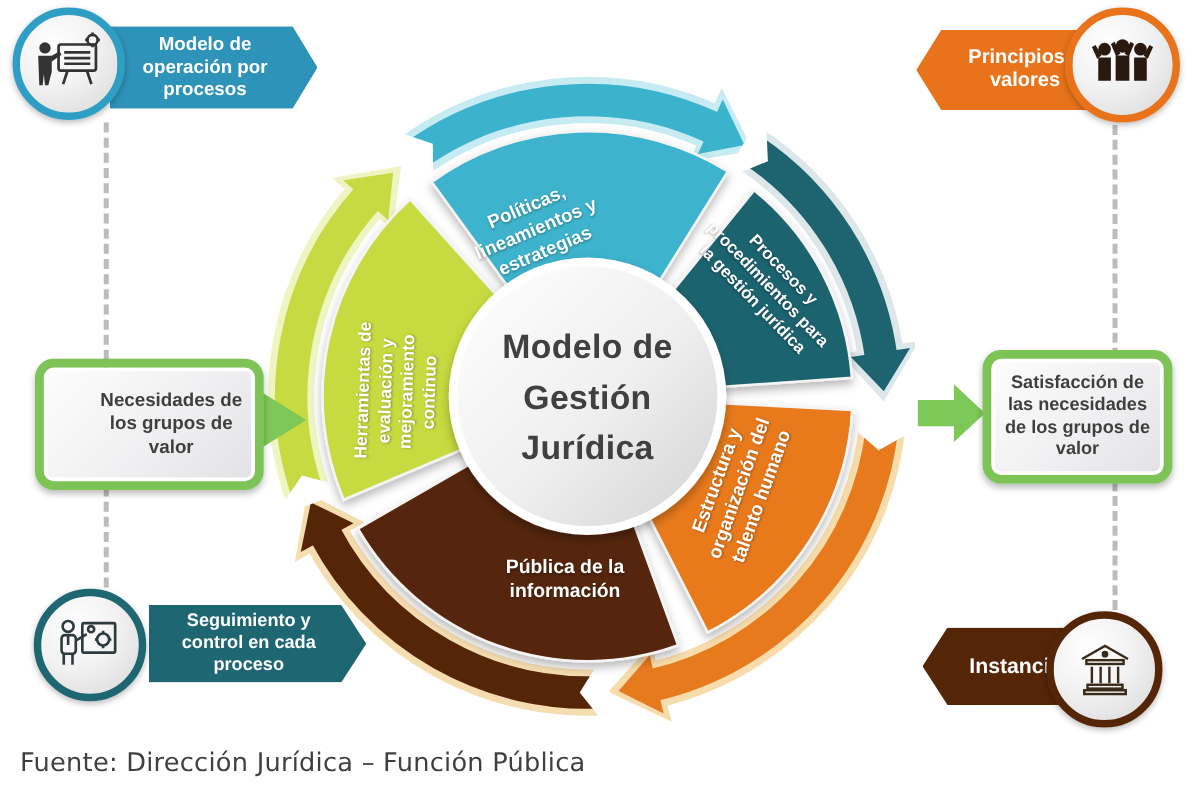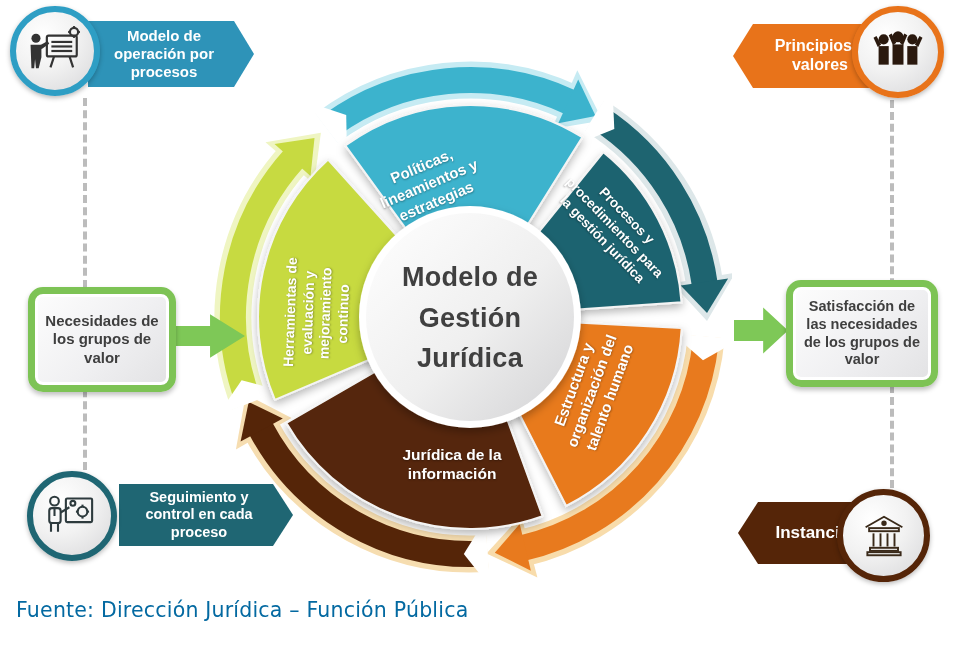--- a/index.html
+++ b/index.html
@@ -43,21 +43,21 @@
   .wedge-label{
     z-index:2;color:#ffffff;font-weight:bold;text-align:center;line-height:1.25;
     white-space:pre-line;transform-origin:center center;
     text-shadow:0 1px 2px rgba(0,0,0,.35);pointer-events:none;
   }
   .center-title{
     z-index:2;color:#404040;font-weight:bold;text-align:center;
     font-size:27px;line-height:1.5;white-space:pre-line;letter-spacing:.3px;
   }
   .footer-source{
-    z-index:3;color:#0369a1;font-family:"DejaVu Sans",sans-serif;font-size:20.5px;letter-spacing:.2px;
+    z-index:3;color:#404040;font-family:"DejaVu Sans",sans-serif;font-size:20.5px;letter-spacing:.2px;
   }
 </style>
 </head>
 <body>
 
 <div id="stage">
 
   <div class="abs dash-line" style="left:83px;top:98px;height:372px;"></div>
   <div class="abs dash-line" style="left:890px;top:100px;height:388px;"></div>
 
@@ -112,21 +112,21 @@
 
   <div class="abs wedge-label" style="left:429px;top:184px;transform:translate(-50%,-50%) rotate(-23deg);font-size:15px;">Políticas,
 lineamientos y
 estrategias</div>
   <div class="abs wedge-label" style="left:614px;top:228px;transform:translate(-50%,-50%) rotate(46deg);font-size:13.5px;">Procesos y
 procedimientos para
 la gestión jurídica</div>
   <div class="abs wedge-label" style="left:592px;top:391px;transform:translate(-50%,-50%) rotate(-70deg);font-size:15px;">Estructura y
 organización del
 talento humano</div>
-  <div class="abs wedge-label" style="left:452px;top:464px;transform:translate(-50%,-50%);font-size:15.5px;">Jurídica de la
+  <div class="abs wedge-label" style="left:452px;top:464px;transform:translate(-50%,-50%);font-size:15.5px;">Pública de la
 información</div>
   <div class="abs wedge-label" style="left:317px;top:313px;transform:translate(-50%,-50%) rotate(-88deg);font-size:14px;">Herramientas de
 evaluación y
 mejoramiento
 continuo</div>
 
   <div class="abs center-title" style="left:470px;top:318px;transform:translate(-50%,-50%);">Modelo de
 Gestión
 Jurídica</div>
 
@@ -168,21 +168,21 @@
           <path d="M25.5 23 h13 v24 h-13 z"></path>
         <path d="M26 24 l-5-12 3.5-2 5.5 11 z"></path>
           <path d="M38 24 l5-12 -3.5-2 -5.5 11 z"></path>
         <circle cx="49" cy="17" r="6"></circle>
           <path d="M43 25 h12 v22 h-12 z"></path>
         <path d="M56 26 l5-11 -3.5-2 -5.5 10 z"></path>
       </g>
     </svg>
   </div>
 
-  <div class="abs green-box" style="left:28px;top:287px;width:134px;height:91px;font-size:15px;">Necesidades de
+  <div class="abs green-box" style="left:28px;top:287px;width:134px;height:91px;font-size:15px;padding-left:35px;">Necesidades de
 los grupos de
 valor</div>
   <div class="abs green-arrow" style="left:169px;top:310px;width:76px;height:52px;"></div>
 
   <div class="abs green-arrow" style="left:734px;top:303px;width:54px;height:55px;"></div>
   <div class="abs green-box" style="left:786px;top:280px;width:138px;height:93px;font-size:14.5px;text-align:center;">Satisfacción de
 las necesidades
 de los grupos de
 valor</div>
 

